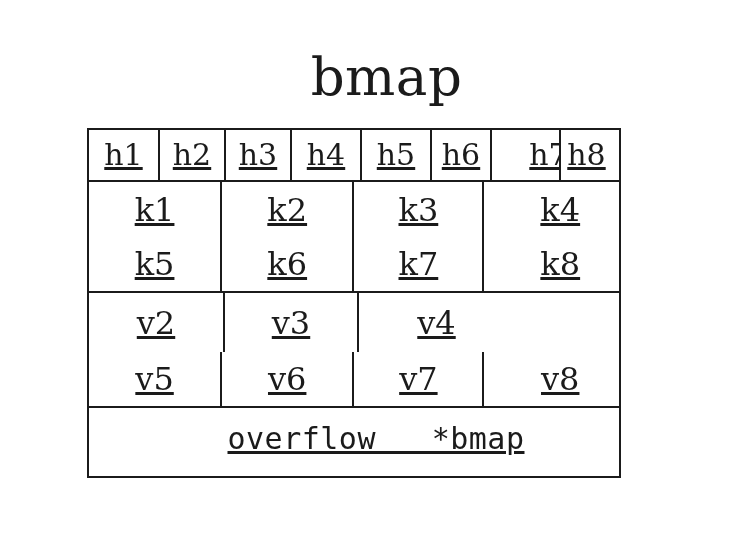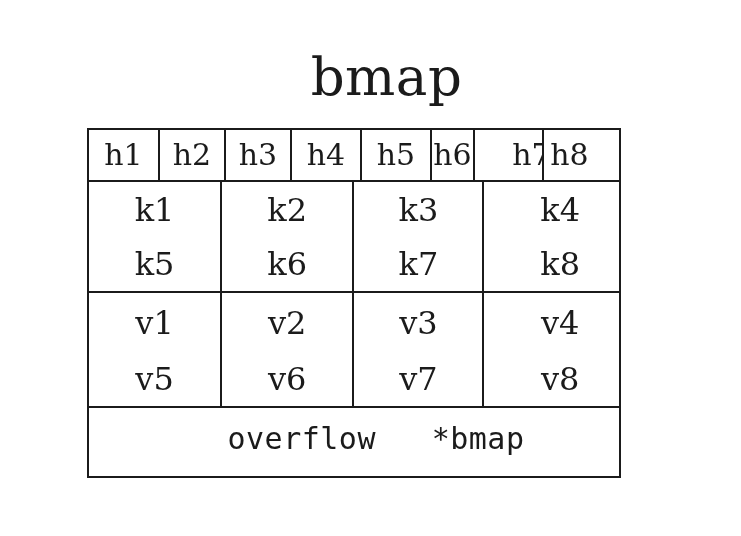--- a/index.html
+++ b/index.html
@@ -52,20 +52,21 @@
     height: 350px;
     box-sizing: border-box;
     border: 2px solid #1b1b1b;
     background: #ffffff;
   }
 
   .row {
     display: flex;
     box-sizing: border-box;
     width: 100%;
+    text-decoration: underline;
   }
 
   .cell {
     box-sizing: border-box;
     display: flex;
     align-items: center;
     justify-content: center;
     font-family: "DejaVu Serif", "Liberation Serif", serif;
     font-size: 31px;
     line-height: 1;
@@ -140,21 +141,21 @@
   .q2 { width: 136px; }
   .q3 { width: 134px; }
   .q4 { width: 121px; margin-left: 17px; }
 
   
   .e1 { width: 71px; }
   .e2 { width: 66px; }
   .e3 { width: 66px; }
   .e4 { width: 70px; }
   .e5 { width: 70px; }
-  .e6 { width: 43px; text-align: center; }
+  .e6 { width: 60px; text-align: center; }
   .e7 { width: 69px; padding-left: 46px; }
   .e8 { width: 51px; }
 </style>
 </head>
 <body>
 
 <div class="canvas">
 
   <div class="diagram-title">bmap</div>
 
@@ -179,21 +180,20 @@
     </div>
 
     <div class="row row-keys-bottom">
       <div class="cell q1">k5</div>
       <div class="cell q2">k6</div>
       <div class="cell q3">k7</div>
       <div class="cell q4">k8</div>
     </div>
 
     <div class="row row-values-top">
-      <div class="cell q1">v1</div>
       <div class="cell q2">v2</div>
       <div class="cell q3">v3</div>
       <div class="cell q4">v4</div>
     </div>
 
     <div class="row row-values-bottom">
       <div class="cell q1">v5</div>
       <div class="cell q2">v6</div>
       <div class="cell q3">v7</div>
       <div class="cell q4">v8</div>

